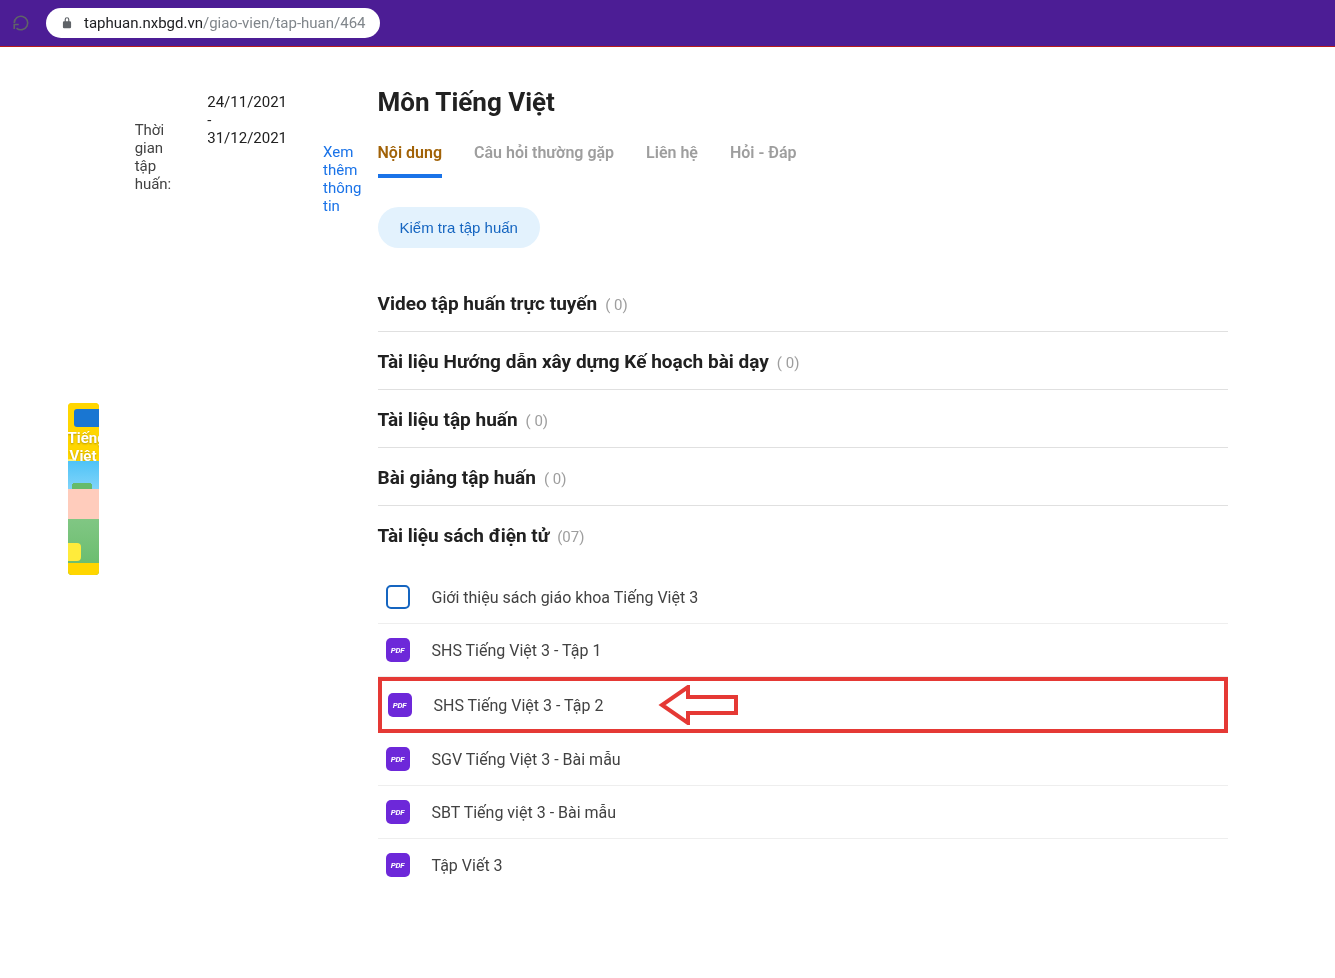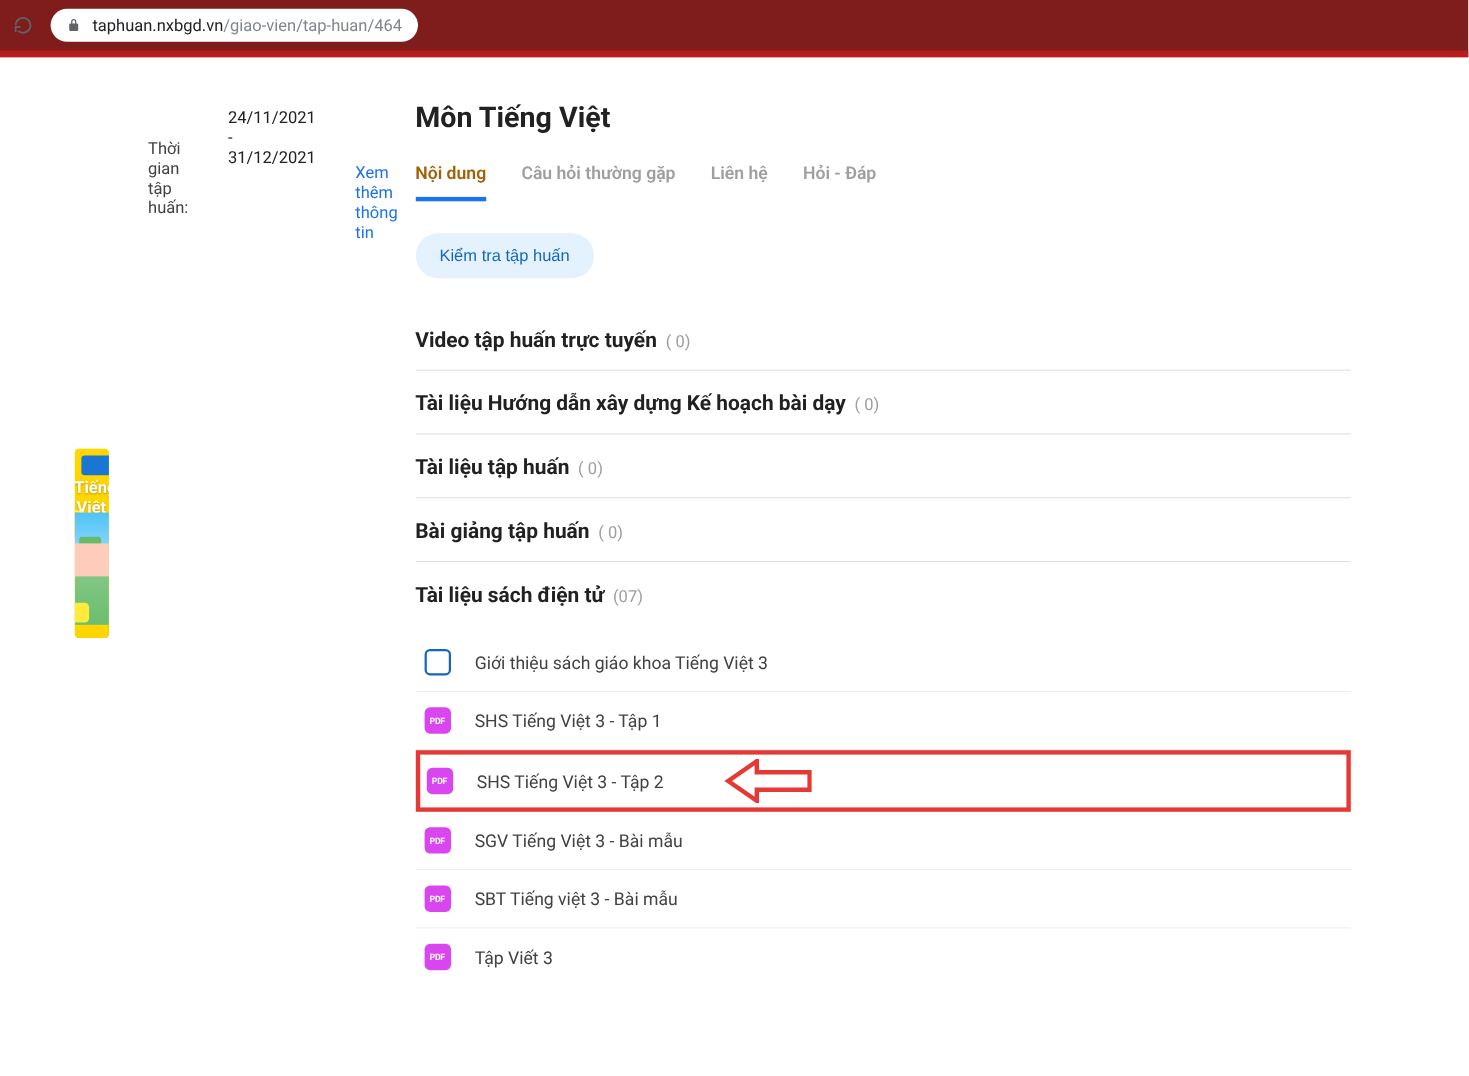--- a/index.html
+++ b/index.html
@@ -1,17 +1,17 @@
 <!DOCTYPE html>
 <html><head>
   <meta charset="utf-8">
   <style>
     * { margin: 0; padding: 0; box-sizing: border-box; }
     body { font-family: -apple-system, BlinkMacSystemFont, "Segoe UI", Roboto, Arial, sans-serif; background: #fff; }
-    .browser-bar { display: flex; align-items: center; background: #7f1d1d; padding: 8px 12px; border-bottom: 6px solid #b91c1c; }
+    .browser-bar { display: flex; align-items: center; background: #4c1d95; padding: 8px 12px; border-bottom: 1px solid #b91c1c; }
     .reload-icon { width: 18px; height: 18px; margin-right: 16px; cursor: pointer; }
     .url-bar { display: flex; align-items: center; background: #fff; border-radius: 20px; padding: 6px 14px; flex: 0 0 auto; }
     .lock-icon { width: 14px; height: 14px; margin-right: 10px; color: #5f6368; }
     .url-host { color: #202124; font-size: 15px; }
     .url-path { color: #80868b; font-size: 15px; }
     .page { display: flex; padding: 40px 0 0 0; max-width: 1200px; margin: 0 auto; }
     .sidebar { width: 310px; padding: 0 16px 0 0; display: flex; flex-direction: row; align-items: flex-start; }
     .book-cover { width: 132px; height: 172px; align-self: center; background: #ffd600; border-radius: 4px; position: relative; overflow: hidden; }
     .book-top { background: #ffd600; height: 58px; position: relative; }
     .book-brand { position: absolute; top: 6px; left: 6px; width: 28px; height: 18px; background: #1976d2; border-radius: 3px; }
@@ -37,21 +37,21 @@
     .section-title { font-size: 19px; font-weight: 700; color: #212121; display: inline; }
     .section-count { color: #9e9e9e; font-size: 15px; font-weight: 400; margin-left: 4px; }
     .item-list { margin-top: 8px; }
     .item-row { display: flex; align-items: center; padding: 14px 8px; border-bottom: 1px solid #eeeeee; cursor: pointer; }
     .item-row:last-child { border-bottom: none; }
     .item-icon { width: 24px; height: 24px; border-radius: 5px; display: flex; align-items: center; justify-content: center; margin-right: 22px; flex-shrink: 0; }
     .icon-video { background: #1565c0; }
     .icon-video svg { fill: #fff; }
     .icon-slide { background: #fff; border: 2px solid #1565c0; }
     .icon-slide-inner { width: 14px; height: 10px; background: #fff; }
-    .icon-pdf { background: #d946ef; color: #fff; font-size: 8px; font-weight: bold; letter-spacing: -0.3px; }
+    .icon-pdf { background: #6d28d9; color: #fff; font-size: 8px; font-weight: bold; letter-spacing: -0.3px; font-style: italic; }
     .item-label { font-size: 16px; color: #424242; }
     .highlight-box { position: relative; }
     .highlight-box .item-row { border: 4px solid #e53935; padding: 12px 6px; border-bottom: 4px solid #e53935; }
     .arrow-annotation { position: absolute; left: 280px; top: 50%; transform: translateY(-50%); }
   </style>
 </head>
 <body>
 
 <div class="browser-bar">
   <svg class="reload-icon" viewBox="0 0 24 24" fill="none" stroke="#5f6368" stroke-width="2.2">

